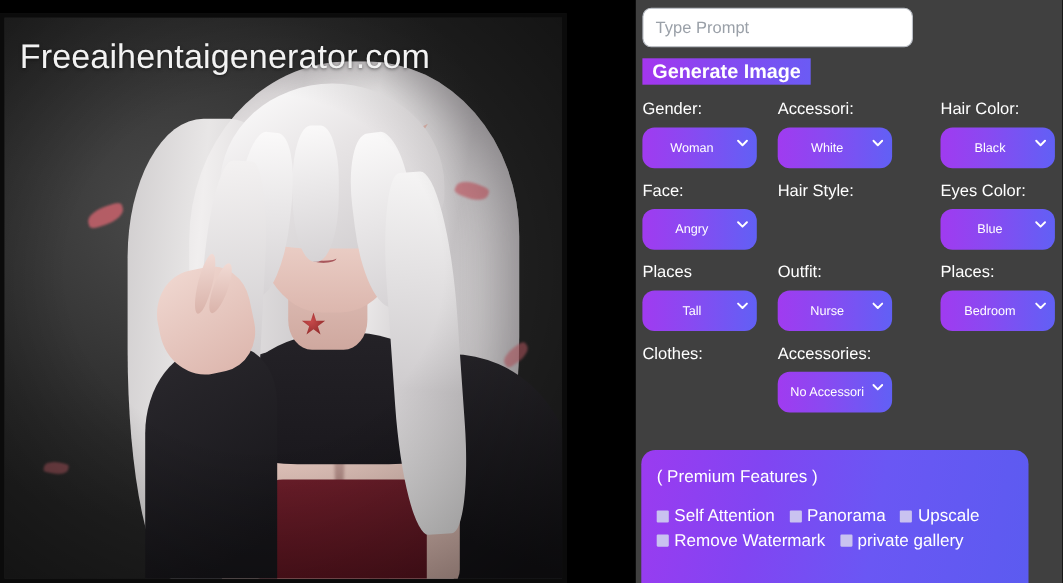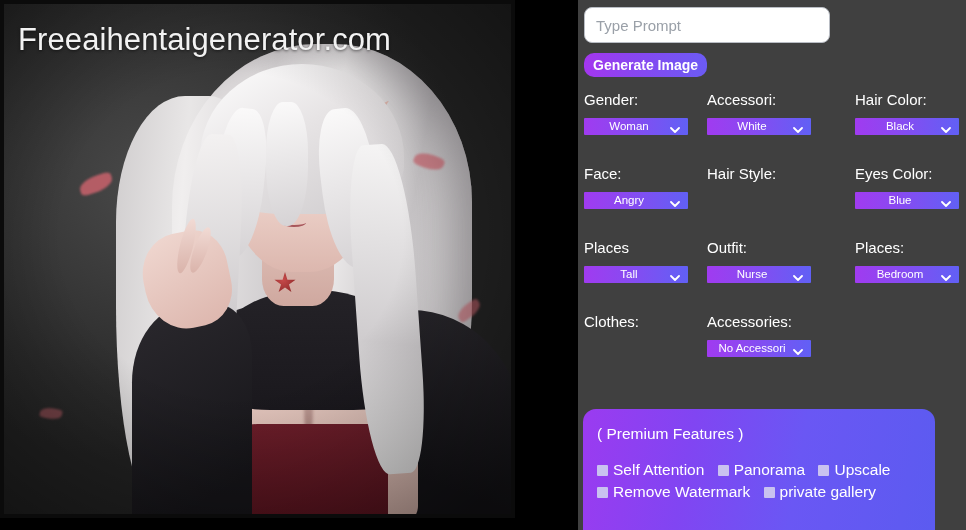--- a/index.html
+++ b/index.html
@@ -12,21 +12,21 @@
     height: 530px;
     overflow: hidden;
     font-family: "Liberation Sans", sans-serif;
     position: relative;
   }
 
   
   #image-panel {
     position: absolute;
     left: 0px;
-    top: 0px;
+    top: 12px;
     width: 515px;
     height: 518px;
     overflow: hidden;
     background: #1b1b1b;
     border: 4px solid #0b0b0b;
     box-sizing: border-box;
   }
   #image-canvas {
     position: absolute;
     inset: 0;
@@ -252,24 +252,24 @@
     outline: none;
   }
   #prompt-input::placeholder { color: #9aa0a8; }
 
   #generate-button {
     position: absolute;
     left: 6px; top: 53px;
     height: 24px;
     padding: 0 9px;
     border: none;
-    border-radius: 10px;
+    border-radius: 0;
     background: linear-gradient(90deg, #a436ef 0%, #8b44f0 35%, #6b5bf4 100%);
     color: #ffffff;
-    font-size: 14px;
+    font-size: 18px;
     font-weight: bold;
     font-family: "Liberation Sans", sans-serif;
     cursor: pointer;
     line-height: 24px;
   }
 
   .field {
     position: absolute;
     width: 104px;
   }
@@ -283,23 +283,23 @@
   .select-wrap {
     position: relative;
     margin-top: 7px;
     width: 104px;
     height: 25px;
   }
   .select-wrap select {
     -webkit-appearance: none;
     appearance: none;
     width: 104px;
-    height: 17px;
+    height: 37px;
     border: none;
-    border-radius: 1px;
+    border-radius: 11px;
     background: linear-gradient(90deg, #a03bf0 0%, #8a49f1 40%, #6160f5 100%);
     color: #ffffff;
     font-size: 11.5px;
     font-family: "Liberation Sans", sans-serif;
     text-align: center;
     text-align-last: center;
     padding: 0 18px 0 4px;
     cursor: pointer;
     outline: none;
     overflow: hidden;

